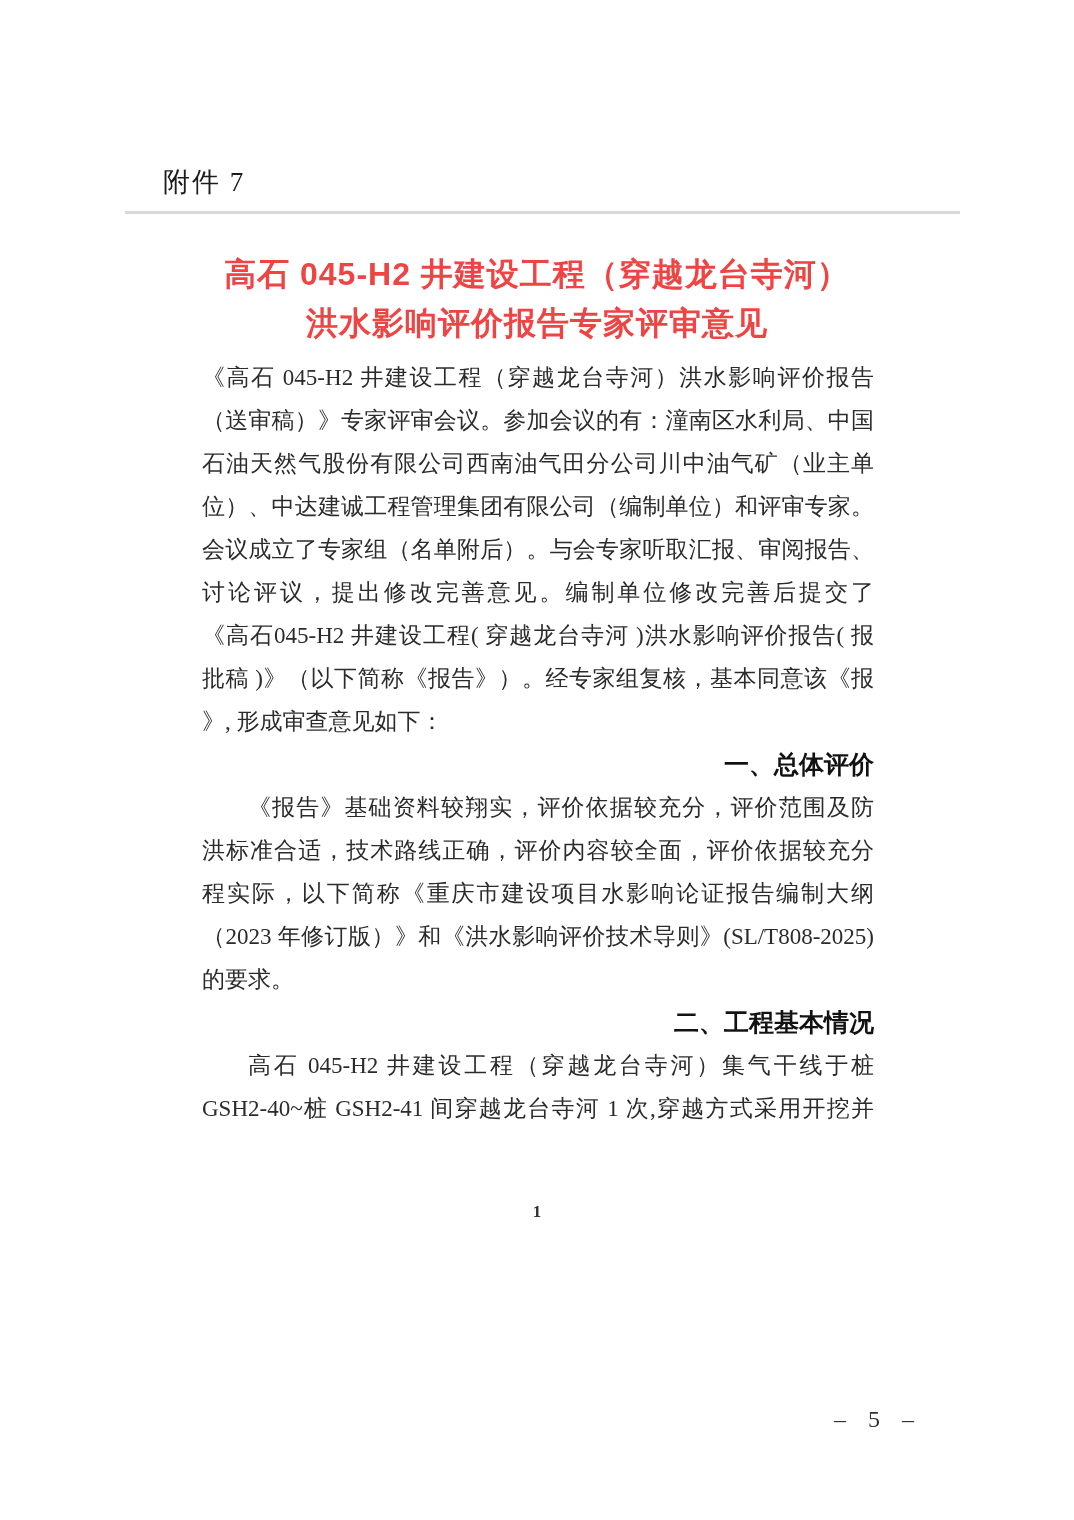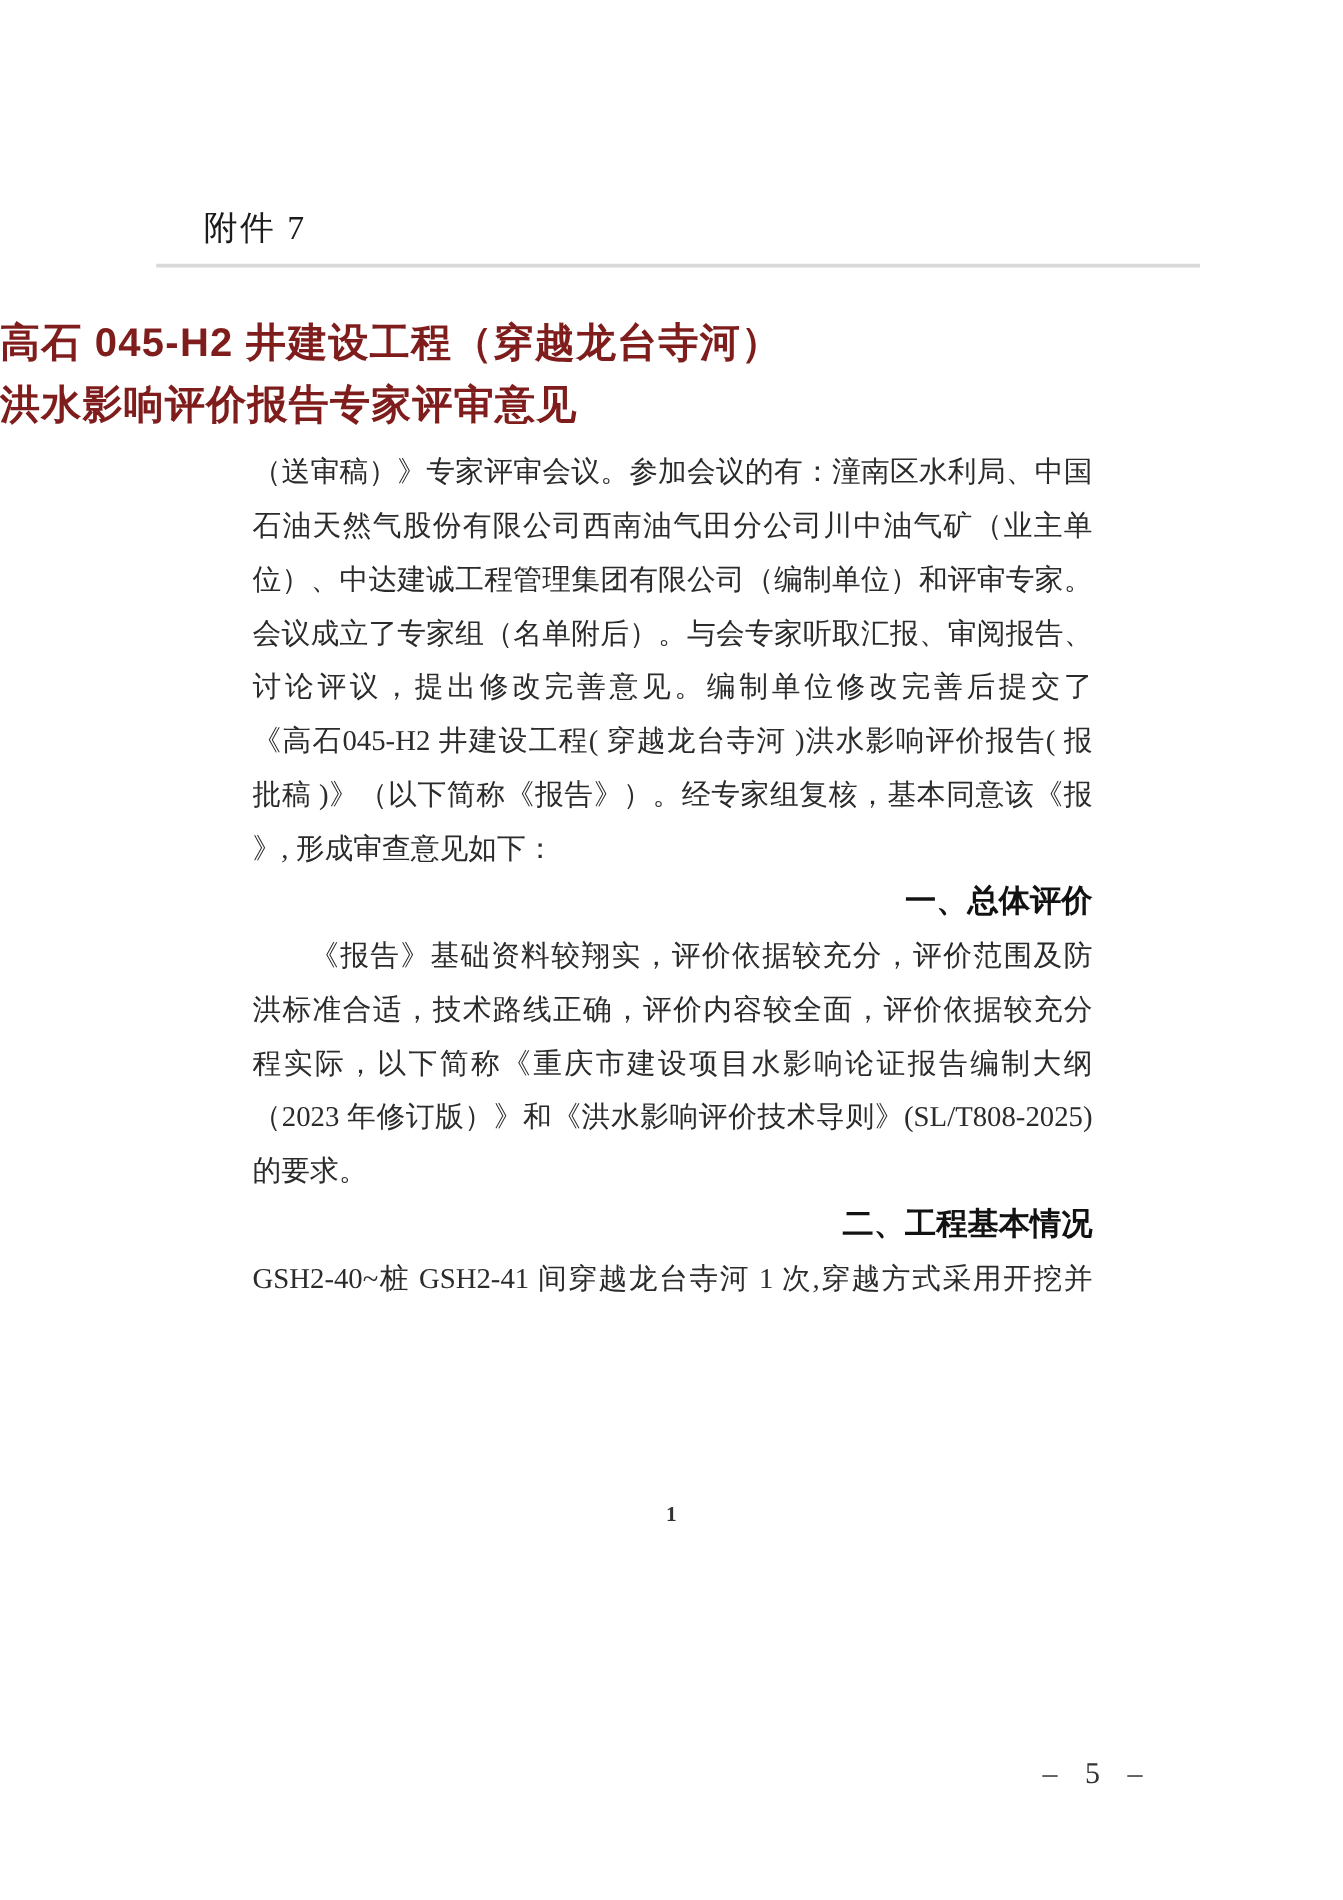--- a/index.html
+++ b/index.html
@@ -16,24 +16,24 @@
     font-size: 27px; color: #1c1c1c;
     letter-spacing: 2px;
   }
   .rule {
     position: absolute; top: 211px; left: 125px;
     width: 835px; height: 3px;
     background: #d9d9d9;
   }
   .title {
     position: absolute; top: 250px; left: 0;
-    width: 1074px; 
+    width: 1074px; text-align: center;
     font-family: "Liberation Sans", sans-serif;
     font-weight: bold; font-size: 32px; line-height: 49px;
-    color: #7f1d1d; letter-spacing: 1px;
+    color: #ef4444; letter-spacing: 1px;
   }
   .doc-body {
     position: absolute; top: 356px; left: 202px;
     width: 672px;
     font-size: 23px; line-height: 43px;
     color: #2b2b2b;
   }
   .line { height: 43px; white-space: nowrap; overflow: visible; }
   .line.fill {
     white-space: normal;
@@ -68,35 +68,37 @@
   <div class="attachment">附件 7</div>
 
   <div class="rule"></div>
 
   <div class="title">
     <div>高石 045-H2 井建设工程（穿越龙台寺河）</div>
     <div>洪水影响评价报告专家评审意见</div>
   </div>
 
   <div class="doc-body" id="doc-body">
+      <div class="line fill">《高石 045-H2 井建设工程（穿越龙台寺河）洪水影响评价报告</div>
       <div class="line fill">（送审稿）》专家评审会议。参加会议的有：潼南区水利局、中国</div>
       <div class="line fill">石油天然气股份有限公司西南油气田分公司川中油气矿（业主单</div>
       <div class="line fill">位）、中达建诚工程管理集团有限公司（编制单位）和评审专家。</div>
       <div class="line fill">会议成立了专家组（名单附后）。与会专家听取汇报、审阅报告、</div>
       <div class="line fill">讨论评议，提出修改完善意见。编制单位修改完善后提交了</div>
       <div class="line fill">《高石045-H2 井建设工程( 穿越龙台寺河 )洪水影响评价报告( 报</div>
       <div class="line fill">批稿 )》（以下简称《报告》）。经专家组复核，基本同意该《报告</div>
       <div class="line">》, 形成审查意见如下：</div>
       <div class="line indent heading">一、总体评价</div>
       <div class="line fill indent">《报告》基础资料较翔实，评价依据较充分，评价范围及防</div>
       <div class="line fill">洪标准合适，技术路线正确，评价内容较全面，评价依据较充分</div>
       <div class="line fill">程实际，以下简称《重庆市建设项目水影响论证报告编制大纲</div>
       <div class="line fill">（2023 年修订版）》和《洪水影响评价技术导则》(SL/T808-2025)</div>
       <div class="line">的要求。</div>
       <div class="line indent heading">二、工程基本情况</div>
+      <div class="line fill indent">高石 045-H2 井建设工程（穿越龙台寺河）集气干线于桩</div>
       <div class="line fill">GSH2-40~桩 GSH2-41 间穿越龙台寺河 1 次,穿越方式采用开挖并</div>
     </div>
 
   <div class="footer-center">1</div>
 
   <div class="footer-right">– 5 –</div>
 
 </div>
 
 </body></html>

